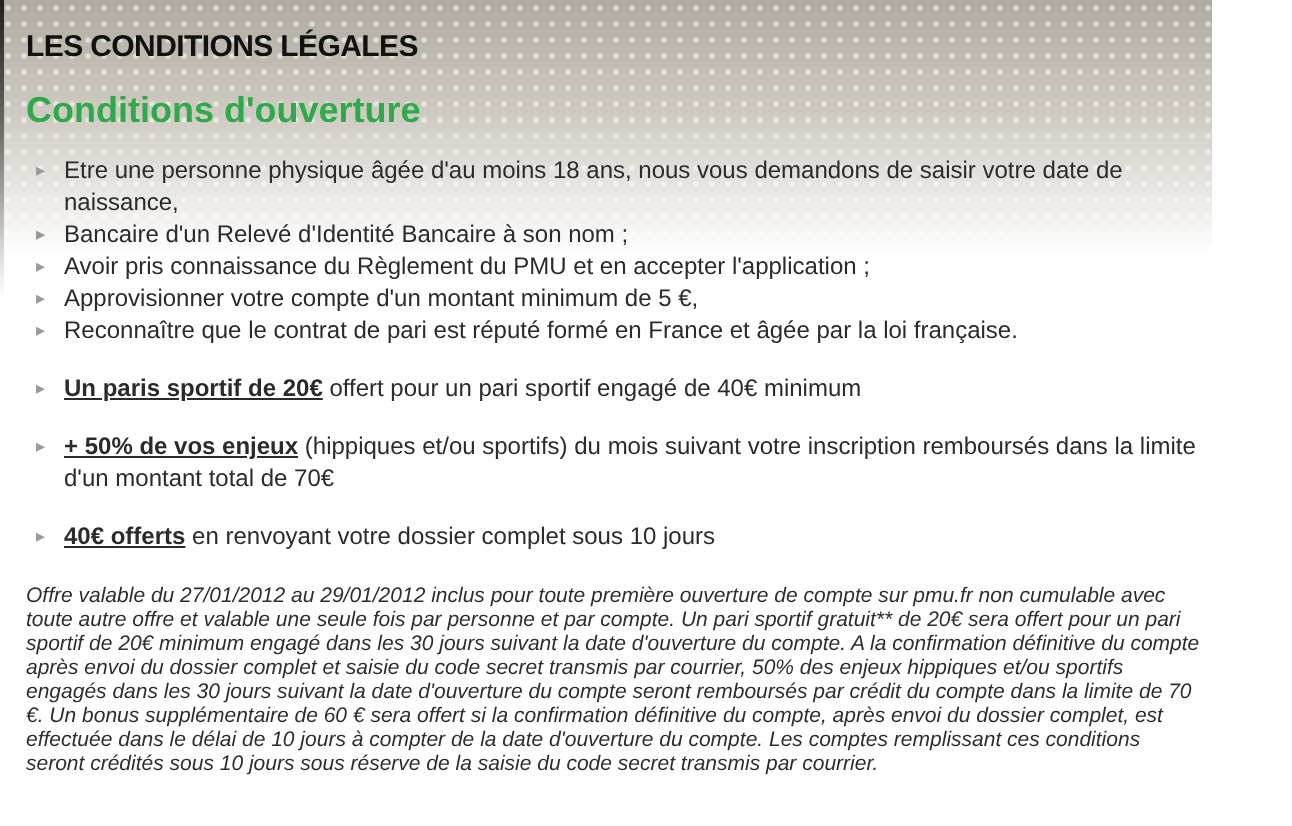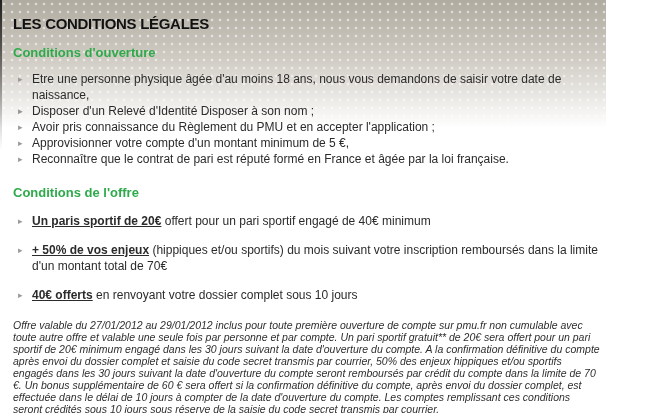--- a/index.html
+++ b/index.html
@@ -20,21 +20,21 @@
   .left-edge{
     position:absolute;left:0;top:0;width:2px;height:150px;
     background:linear-gradient(to bottom, rgba(25,25,25,0.95) 0%, rgba(25,25,25,0) 100%);
   }
   .content{position:relative;padding:8px 6px 0 13px;}
   h1.title{
     font-size:15px;font-weight:bold;color:#111;
     margin:7px 0 0 0;letter-spacing:-0.3px;
   }
   h2.section{
-    font-size:13px;font-weight:bold;color:#2faa4b;
+    font-size:18px;font-weight:bold;color:#2faa4b;
     margin:13px 0 0 0;
   }
   h2.section.offer-h{margin-top:18px;}
   ul.cond-list{
     list-style:none;margin:11px 0 0 0;padding:0 0 0 5px;
     max-width:555px;
     font-size:12px;line-height:16px;color:#2b2b2b;
   }
   ul.cond-list li{position:relative;padding-left:14px;}
   ul.offer-list{
@@ -72,37 +72,36 @@
     <ul class="cond-list">
       <li>
         <span class="blt">▸</span>
         <span>Etre une personne physique âgée d'au moins 18 ans, nous vous demandons de saisir votre date de naissance,</span>
       </li>
       <li>
         <span class="blt">▸</span>
       </li>
       <li>
         <span class="blt">▸</span>
-        <span>Disposer d'un Relevé d'Identité Disposer à son nom ;</span>
+        <span>Bancaire d'un Relevé d'Identité Bancaire à son nom ;</span>
       </li>
       <li>
         <span class="blt">▸</span>
         <span>Avoir pris connaissance du Règlement du PMU et en accepter l'application ;</span>
       </li>
       <li>
         <span class="blt">▸</span>
         <span>Approvisionner votre compte d'un montant minimum de 5 €,</span>
       </li>
       <li>
         <span class="blt">▸</span>
         <span>Reconnaître que le contrat de pari est réputé formé en France et âgée par la loi française.</span>
       </li>
     </ul>
 
-    <h2 class="section offer-h">Conditions de l'offre</h2>
 
     <ul class="offer-list">
       <li>
         <span class="blt">▸</span>
         <span><span class="lead">Un paris sportif de 20€</span><span> offert pour un pari sportif engagé de 40€ minimum</span></span>
       </li>
       <li>
         <span class="blt">▸</span>
         <span><span class="lead">+ 50% de vos enjeux</span><span> (hippiques et/ou sportifs) du mois suivant votre inscription remboursés dans la limite d'un montant total de 70€</span></span>
       </li>

